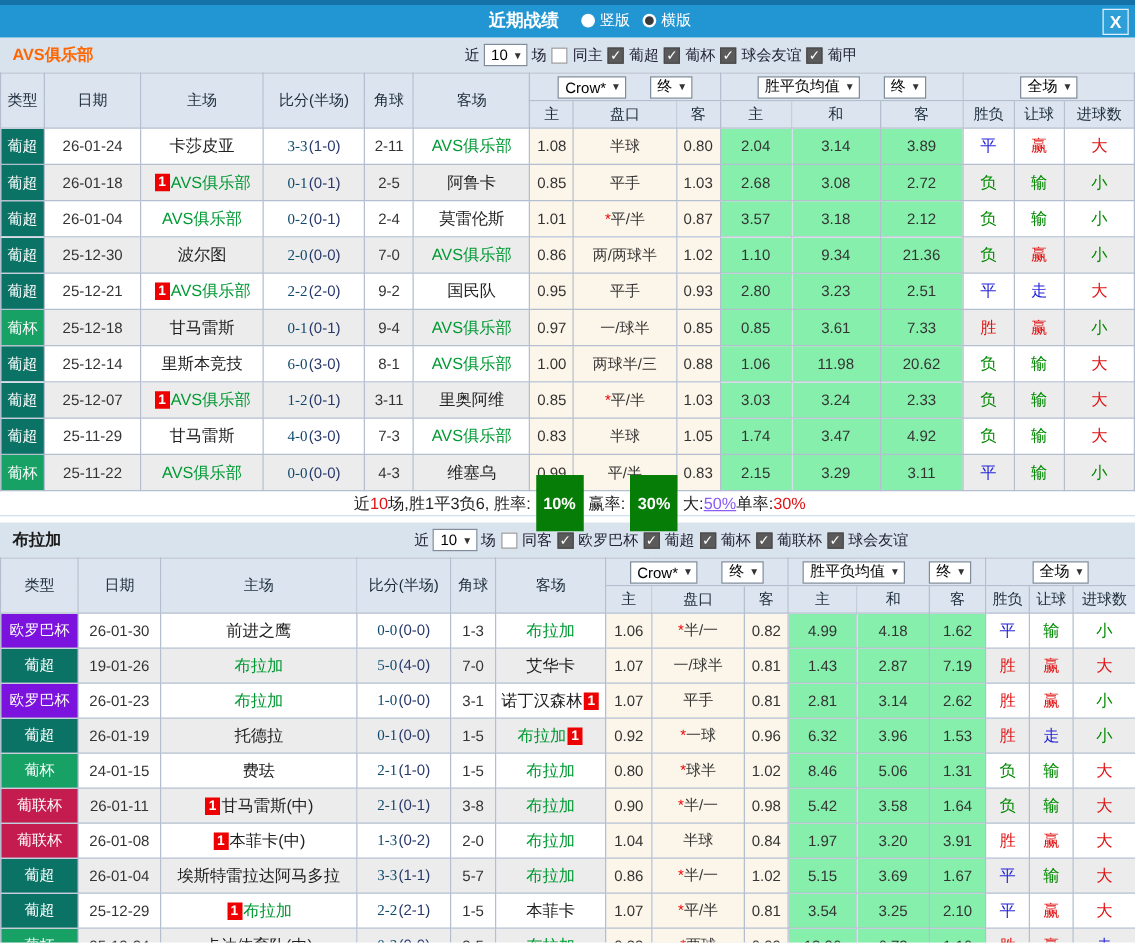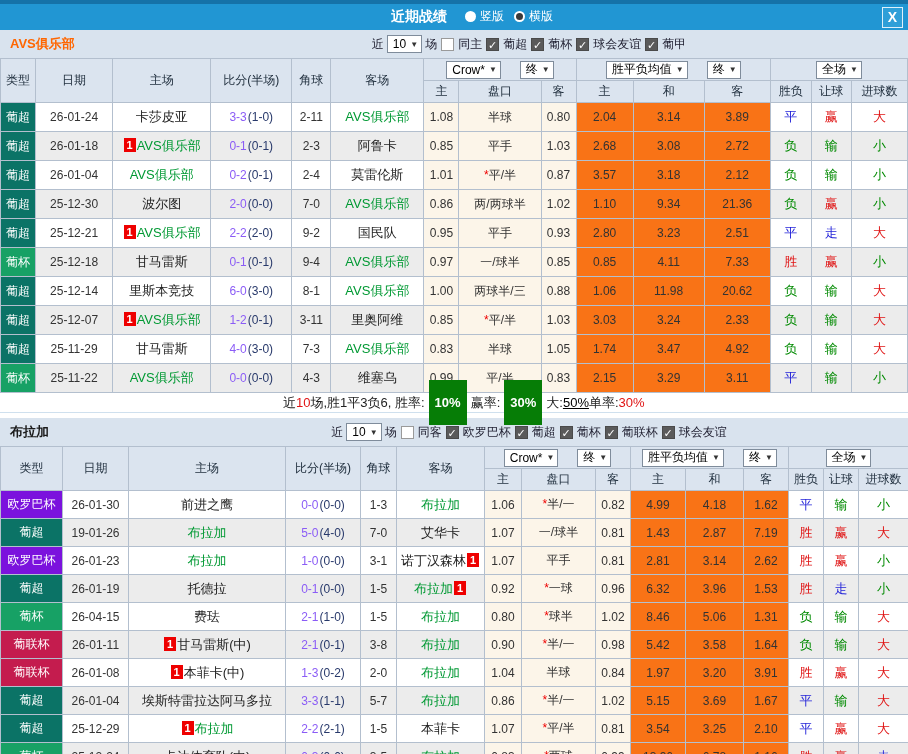--- a/index.html
+++ b/index.html
@@ -30,37 +30,37 @@
   table.grid{border-collapse:collapse;table-layout:fixed;width:908px;}
   .grid th,.grid td{border:1px solid #b3bfce;text-align:center;overflow:hidden;white-space:nowrap;padding:0;}
   .grid th{background:#dbe4ef;font-weight:normal;font-size:12px;color:#1c2b3a;height:22px;}
   .grid th.hsel .selwrap{display:flex;justify-content:center;gap:19px;align-items:center;}
   tr.rh29 td{height:29px;}
   tr.rh28 td{height:28px;}
   tbody td{font-size:12px;}
   tr.odd{background:#fff;}
   tr.even{background:#ececec;}
   td.warm{background:#fcf5e9;color:#333;}
-  td.cool{background:#f97316;color:#333;}
+  td.cool{background:#86efac;color:#333;}
   td.lg{color:#fff;}
   td.dt,td.cn{color:#333;}
   td.tm{font-size:13px;color:#222;}
   td.tm .focus{color:#009933;}
-  td.sc .ft{color:#8b5cf6;}
+  td.sc .ft{color:#0c4a6e;font-family:Liberation Serif, serif;}
   td.sc .ht{color:#28396b;margin-left:1px;}
   .card{display:inline-block;background:#ee0000;color:#fff;font-size:11px;font-weight:bold;
         width:12px;height:14px;line-height:14px;vertical-align:1px;margin:0 1px;}
   td.hcap .star{color:#ee0000;}
   td.res{font-size:13px;}
   
   .summary{height:20px;line-height:19px;font-size:13px;color:#222;padding-left:283px;white-space:nowrap;
            border-bottom:1px solid #cfe0ee;}
   .seg-black{color:#222;}
   .seg-red{color:#e01414;}
-  .seg-blue{color:#000000;text-decoration:underline;}
+  .seg-blue{color:#8b5cf6;text-decoration:underline;}
   .seg-badge{background:#067d06;color:#fff;padding:15px 6px;margin:8px 4px;font-weight:bold;}
   .section + .section{margin-top:5px;}
 </style>
 </head>
 <body>
 
 <div class="titlebar">
   <span class="tb-title">近期战绩</span>
   <span id="radios"><span class="radio-item">
         <span class="radio"></span>
@@ -182,21 +182,21 @@
             <td class="cool">3.89</td>
             <td class="res" style="color: rgb(31, 31, 216);">平</td>
             <td class="res" style="color: rgb(224, 20, 20);">赢</td>
             <td class="res" style="color: rgb(224, 20, 20);">大</td>
           </tr>
           <tr class="even rh29">
             <td class="lg" style="background: rgb(11, 115, 102);">葡超</td>
             <td class="dt">26-01-18</td>
             <td class="tm"><span class="card">1</span><span class="focus">AVS俱乐部</span></td>
             <td class="sc"><span class="ft">0-1</span><span class="ht">(0-1)</span></td>
-            <td class="cn">2-3</td>
+            <td class="cn">2-5</td>
             <td class="tm"><span>阿鲁卡</span></td>
             <td class="warm">0.85</td>
             <td class="warm hcap"><span>平手</span></td>
             <td class="warm">1.03</td>
             <td class="cool">2.68</td>
             <td class="cool">3.08</td>
             <td class="cool">2.72</td>
             <td class="res" style="color: rgb(0, 138, 0);">负</td>
             <td class="res" style="color: rgb(0, 138, 0);">输</td>
             <td class="res" style="color: rgb(0, 138, 0);">小</td>
@@ -256,21 +256,21 @@
             <td class="lg" style="background: rgb(23, 161, 101);">葡杯</td>
             <td class="dt">25-12-18</td>
             <td class="tm"><span>甘马雷斯</span></td>
             <td class="sc"><span class="ft">0-1</span><span class="ht">(0-1)</span></td>
             <td class="cn">9-4</td>
             <td class="tm"><span class="focus">AVS俱乐部</span></td>
             <td class="warm">0.97</td>
             <td class="warm hcap"><span>一/球半</span></td>
             <td class="warm">0.85</td>
             <td class="cool">0.85</td>
-            <td class="cool">4.11</td>
+            <td class="cool">3.61</td>
             <td class="cool">7.33</td>
             <td class="res" style="color: rgb(224, 20, 20);">胜</td>
             <td class="res" style="color: rgb(224, 20, 20);">赢</td>
             <td class="res" style="color: rgb(0, 138, 0);">小</td>
           </tr>
           <tr class="odd rh29">
             <td class="lg" style="background: rgb(11, 115, 102);">葡超</td>
             <td class="dt">25-12-14</td>
             <td class="tm"><span>里斯本竞技</span></td>
             <td class="sc"><span class="ft">6-0</span><span class="ht">(3-0)</span></td>
@@ -500,21 +500,21 @@
             <td class="warm">0.96</td>
             <td class="cool">6.32</td>
             <td class="cool">3.96</td>
             <td class="cool">1.53</td>
             <td class="res" style="color: rgb(224, 20, 20);">胜</td>
             <td class="res" style="color: rgb(31, 31, 216);">走</td>
             <td class="res" style="color: rgb(0, 138, 0);">小</td>
           </tr>
           <tr class="odd rh28">
             <td class="lg" style="background: rgb(23, 161, 101);">葡杯</td>
-            <td class="dt">26-04-15</td>
+            <td class="dt">24-01-15</td>
             <td class="tm"><span>费珐</span></td>
             <td class="sc"><span class="ft">2-1</span><span class="ht">(1-0)</span></td>
             <td class="cn">1-5</td>
             <td class="tm"><span class="focus">布拉加</span></td>
             <td class="warm">0.80</td>
             <td class="warm hcap"><span class="star">*</span><span>球半</span></td>
             <td class="warm">1.02</td>
             <td class="cool">8.46</td>
             <td class="cool">5.06</td>
             <td class="cool">1.31</td>

